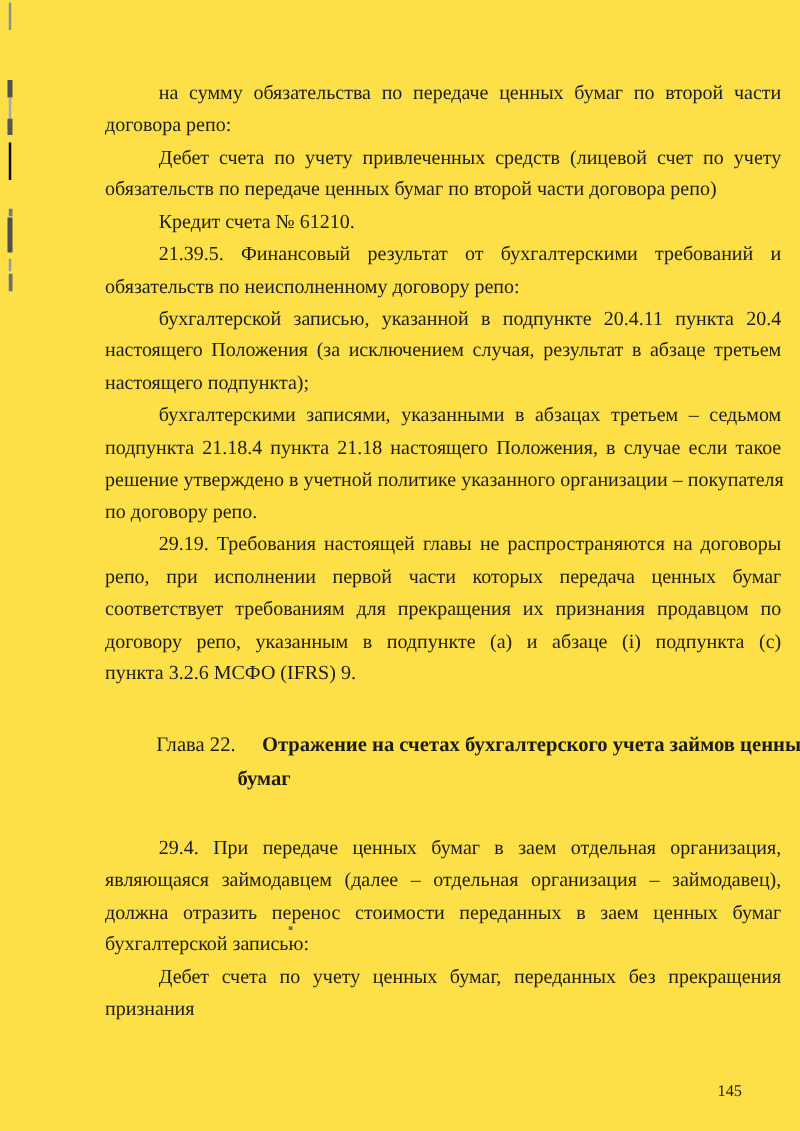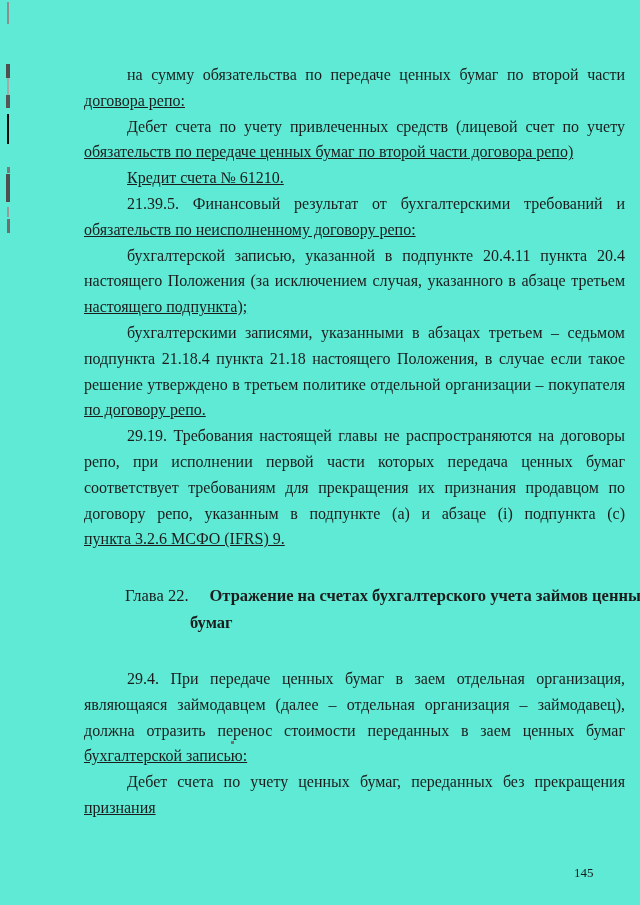--- a/index.html
+++ b/index.html
@@ -4,21 +4,21 @@
 <style>
   html, body {
     margin: 0;
     padding: 0;
     background: #ffffff;
   }
   .page {
     position: relative;
     width: 640px;
     height: 905px;
-    background: #5eead4;
+    background: #fde047;
     overflow: hidden;
     font-family: "Liberation Serif", "DejaVu Serif", serif;
     color: #1c1c1c;
   }
   
   .textblock {
     position: absolute;
     left: 84px;
     width: 541px;
     font-size: 16px;
@@ -27,21 +27,20 @@
   .tb2 { top: 666px; }
   .line {
     height: 25.8px;
     line-height: 25.8px;
     white-space: nowrap;
     text-align: justify;
     text-align-last: justify;
   }
   .line.last {
     text-align-last: left;
-    text-decoration: underline;
   }
   .line.indent {
     padding-left: 43px;
   }
   
   .heading-line {
     position: absolute;
     height: 26px;
     line-height: 26px;
     font-size: 16.5px;
@@ -90,25 +89,25 @@
 
   <div class="textblock tb1">
     <div class="line indent">на сумму обязательства по передаче ценных бумаг по второй части</div>
     <div class="line last">договора репо:</div>
     <div class="line indent">Дебет счета по учету привлеченных средств (лицевой счет по учету</div>
     <div class="line last">обязательств по передаче ценных бумаг по второй части договора репо)</div>
     <div class="line indent last">Кредит счета № 61210.</div>
     <div class="line indent">21.39.5. Финансовый результат от бухгалтерскими требований и</div>
     <div class="line last">обязательств по неисполненному договору репо:</div>
     <div class="line indent">бухгалтерской записью, указанной в подпункте 20.4.11 пункта 20.4</div>
-    <div class="line">настоящего Положения (за исключением случая, указанного в абзаце третьем</div>
+    <div class="line">настоящего Положения (за исключением случая, результат в абзаце третьем</div>
     <div class="line last">настоящего подпункта);</div>
     <div class="line indent">бухгалтерскими записями, указанными в абзацах третьем – седьмом</div>
     <div class="line">подпункта 21.18.4 пункта 21.18 настоящего Положения, в случае если такое</div>
-    <div class="line">решение утверждено в третьем политике отдельной организации – покупателя</div>
+    <div class="line">решение утверждено в учетной политике указанного организации – покупателя</div>
     <div class="line last">по договору репо.</div>
     <div class="line indent">29.19. Требования настоящей главы не распространяются на договоры</div>
     <div class="line">репо, при исполнении первой части которых передача ценных бумаг</div>
     <div class="line">соответствует требованиям для прекращения их признания продавцом по</div>
     <div class="line">договору репо, указанным в подпункте (а) и абзаце (i) подпункта (с)</div>
     <div class="line last">пункта 3.2.6 МСФО (IFRS) 9.</div>
   </div>
 
   <div class="heading-line hl1">
     <span class="heading-prefix">Глава 22.</span><span class="heading-bold">Отражение на счетах бухгалтерского учета займов ценных</span>

